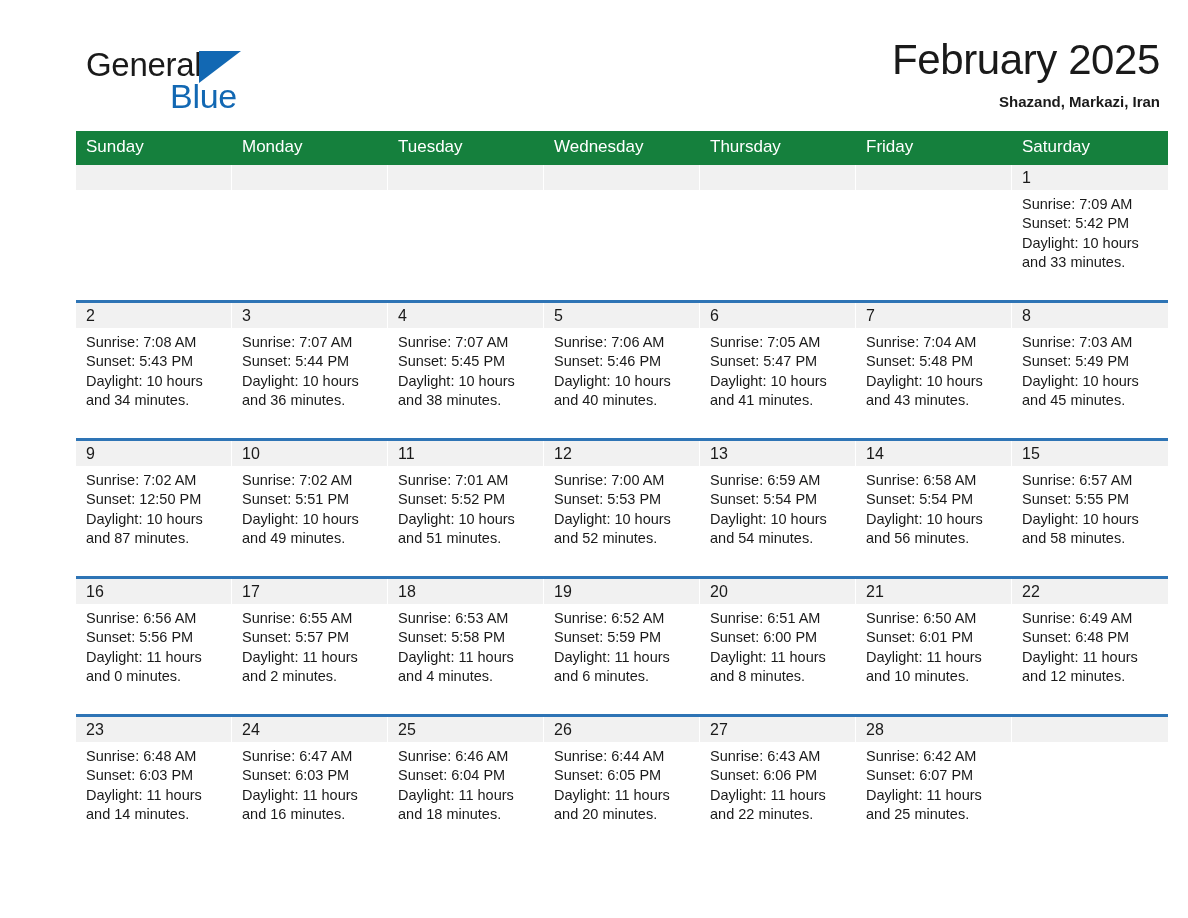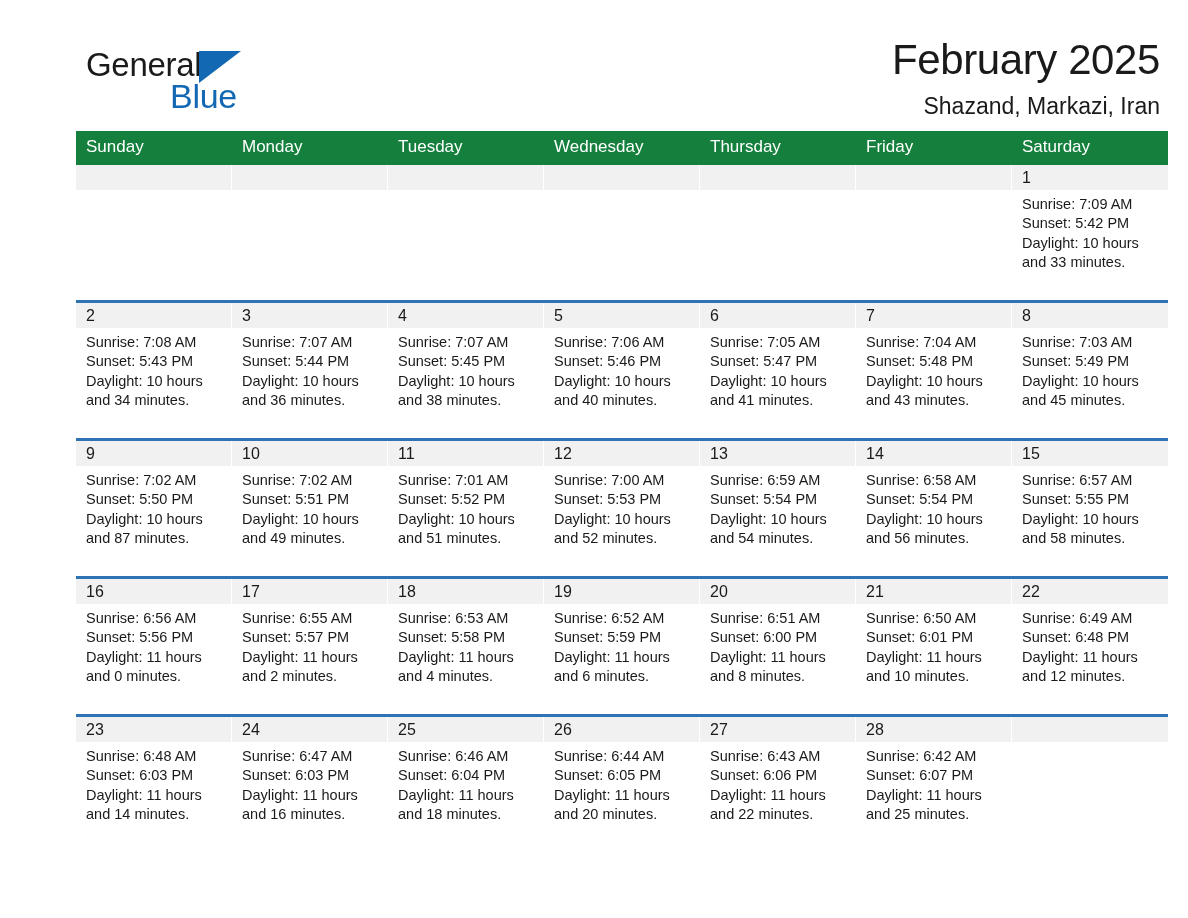--- a/index.html
+++ b/index.html
@@ -71,22 +71,22 @@
   .cal-title {
     font-size: 42px;
     font-weight: normal;
     color: #1a1a1a;
     line-height: 1.04;
     letter-spacing: -0.4px;
     margin: 0;
     text-align: right;
   }
   .cal-subtitle {
-    font-size: 23px;
-    font-weight: normal;
+    font-size: 15px;
+    font-weight: bold;
     color: #1a1a1a;
     margin: 12px 0 0 0;
     line-height: 1.05;
   }
 
   
   .calendar {
     width: 1092px;
     margin-top: 21px;
     border-collapse: collapse;
@@ -279,21 +279,21 @@
               </div>
             </div>
           </td>
         </tr>
         <tr class="week-row">
           <td>
             <div class="cell-inner">
               <div class="daynum-band">9</div>
               <div class="cell-body">
                 <div>Sunrise: 7:02 AM</div>
-                <div>Sunset: 5:50 PM</div>
+                <div>Sunset: 12:50 PM</div>
                 <div class="wrap">Daylight: 10 hours and 87 minutes.</div>
               </div>
             </div>
           </td>
           <td>
             <div class="cell-inner">
               <div class="daynum-band">10</div>
               <div class="cell-body">
                 <div>Sunrise: 7:02 AM</div>
                 <div>Sunset: 5:51 PM</div>

